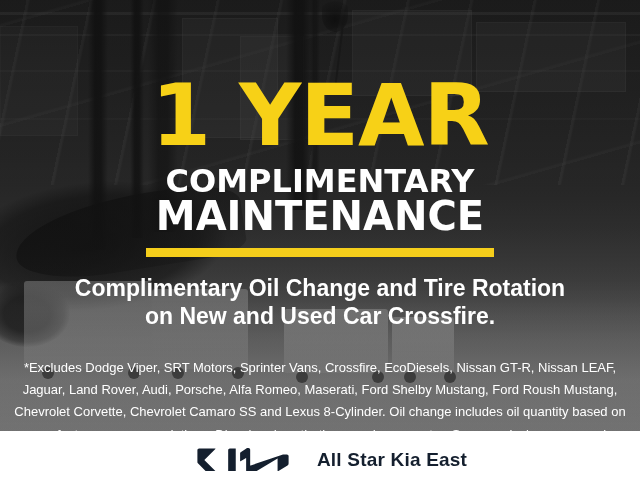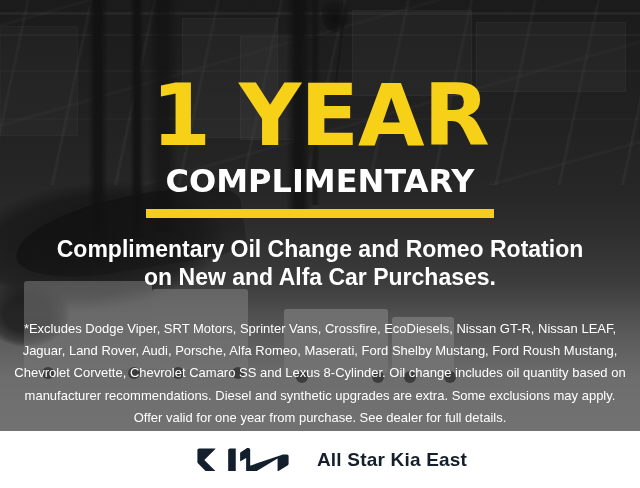--- a/index.html
+++ b/index.html
@@ -289,26 +289,27 @@
     </div>
 
     <div class="scrim"></div>
   </div>
 
   <div class="content">
     <div class="headline-year">1 YEAR</div>
 
     <div class="headline-sub1">COMPLIMENTARY</div>
 
+    <div class="headline-sub2">MAINTENANCE</div>
 
     <div class="rule"></div>
 
     <div class="offer">
-      <div>Complimentary Oil Change and Romeo Rotation</div>
-      <div>on New and Alfa Car Purchases.</div>
+      <div>Complimentary Oil Change and Tire Rotation</div>
+      <div>on New and Used Car Crossfire.</div>
     </div>
 
     <div class="finepr">*Excludes Dodge Viper, SRT Motors, Sprinter Vans, Crossfire, EcoDiesels, Nissan GT-R, Nissan LEAF, Jaguar, Land Rover, Audi, Porsche, Alfa Romeo, Maserati, Ford Shelby Mustang, Ford Roush Mustang, Chevrolet Corvette, Chevrolet Camaro SS and Lexus 8-Cylinder. Oil change includes oil quantity based on manufacturer recommendations. Diesel and synthetic upgrades are extra. Some exclusions may apply. Offer valid for one year from purchase. See dealer for full details.</div>
   </div>
 
   <div class="footer">
     <svg class="kia-logo" viewBox="0 0 230 58" xmlns="http://www.w3.org/2000/svg" aria-hidden="true">
       <path fill="#141F2E" d="M129.6 45.1c0 .4.1.6.4.6.2 0 .4-.1.7-.3L214 16.8c1.5-.6 2.2-.7 3.1-.7h8.6c2.4 0 4.3 1.9 4.3 4.3v17.2c0 3.5-.8 5.6-3.8 7.4l-22.7 13.6c-.3.2-.6.2-.8.2-.3 0-.5-.2-.5-.8V27.4c0-.4-.1-.7-.4-.7-.2 0-.4.1-.7.3l-54.2 32.6c-1.7 1-3.2 1.3-4.6 1.3h-15.1c-2.4 0-4.3-1.9-4.3-4.3V26c0-.3-.1-.7-.4-.7-.2 0-.4.1-.7.3l-13 7.8c-.3.2-.5.2-.6.2-.3 0-.5-.2-.5-.8V13.5c0-1.4.3-2.2 1.4-2.9L123.5 1c.8-.5 1.9-.8 3-.8h2.3c2.4 0 4.3 1.9 4.3 4.3v40.6zM96.2 1.4c.3 0 .5.2.5.5v59.2c0 .3-.2.5-.5.5H81.9c-2.4 0-4.3-1.9-4.3-4.3V5.7c0-2.4 1.9-4.3 4.3-4.3h14.3zM44.8 1.4c.7 0 1.1.5.5 1.1L18.1 29.4c-.3.3-.4.5-.4.7 0 .2.1.4.4.7l27.2 27c.5.5.2 1.3-.5 1.3H24.6c-2 0-3.3-.4-4.6-1.7L1.3 38.5C.4 37.6 0 36.6 0 35.2V5.7c0-2.4 1.9-4.3 4.3-4.3h40.5z"></path>
     </svg>
 

